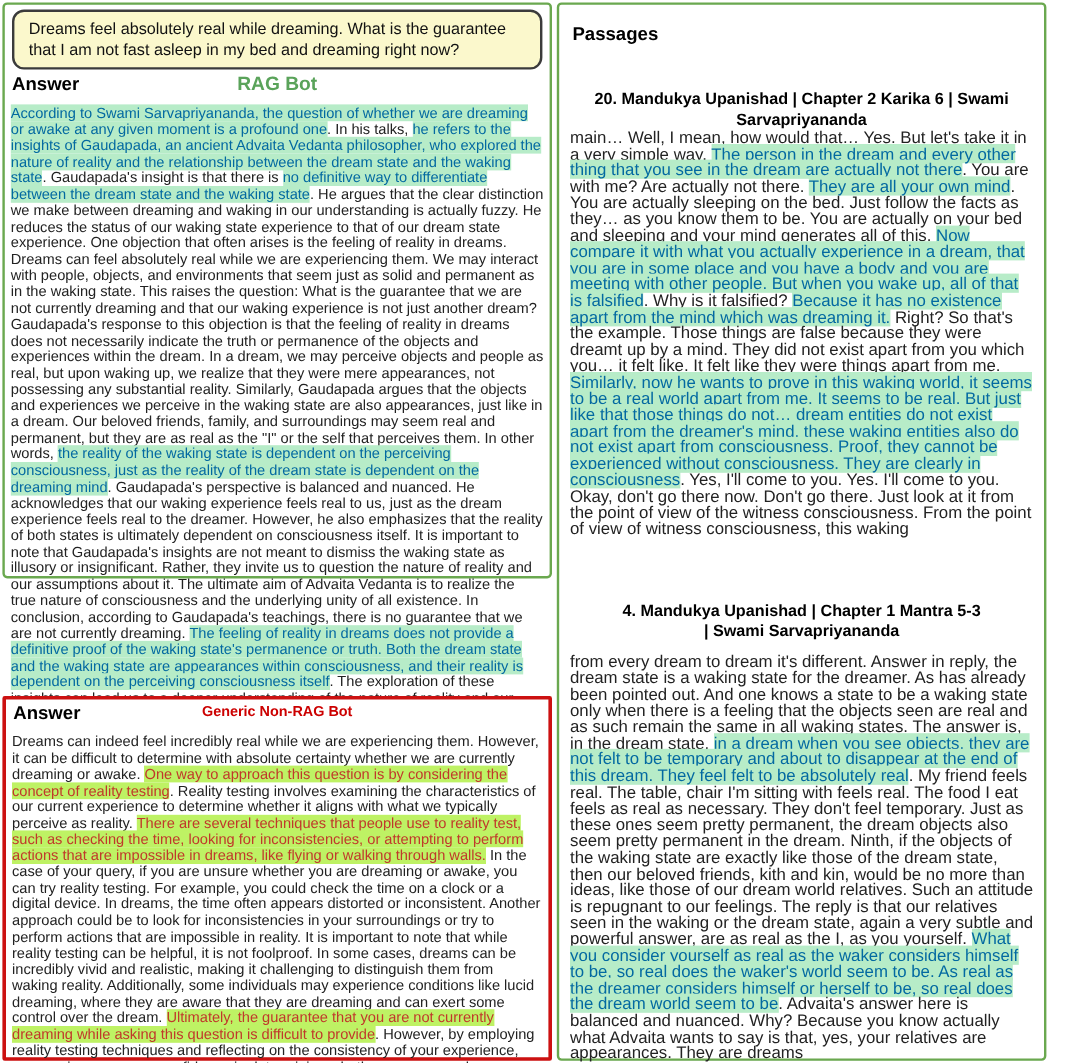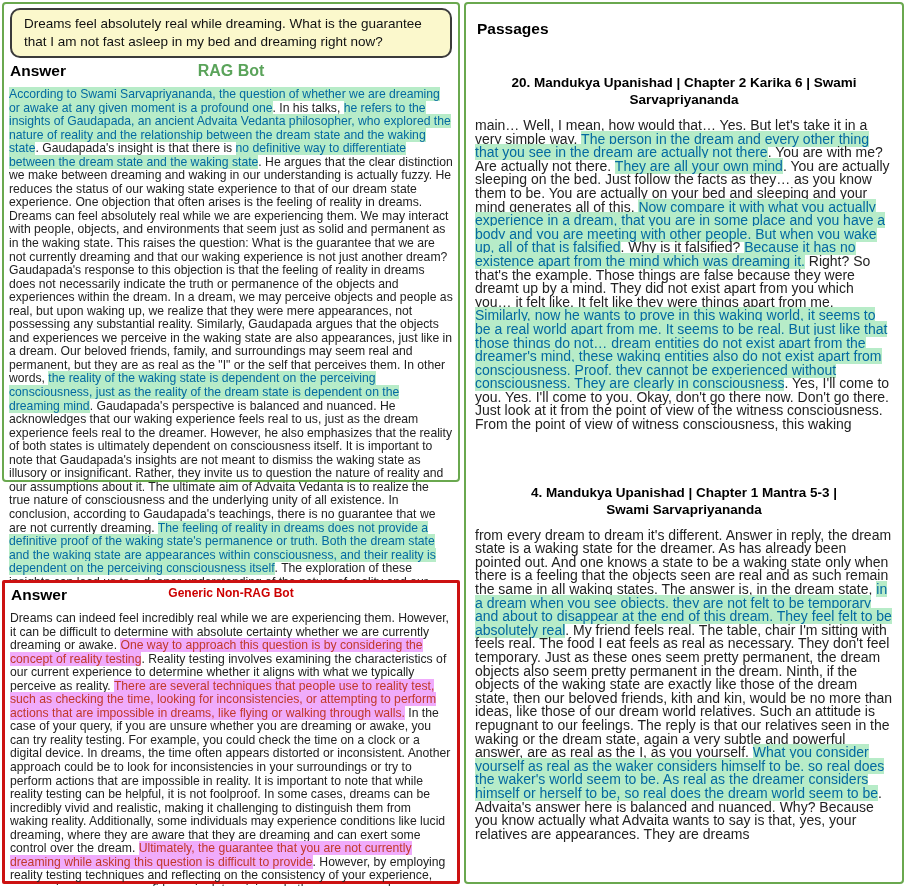--- a/index.html
+++ b/index.html
@@ -7,46 +7,46 @@
     width:906px;height:886px;position:relative;
     font-family:"Liberation Sans","DejaVu Sans",sans-serif;
     color:#1f1f1f;
   }
   .panel{position:absolute;box-sizing:border-box;background:#ffffff;}
   .green-box{border:2px solid #6aa84f;border-radius:4px;}
   .red-box{border:3px solid #cc1111;border-radius:2px;}
 
   #left-top{left:2px;top:2px;width:458px;height:480px;padding:0 5px;}
   #left-bottom{left:2px;top:580px;width:458px;height:304px;padding:0 5px;}
-  #right-panel{left:464px;top:2px;width:440px;height:882px;padding:8px 9px;}
+  #right-panel{left:464px;top:2px;width:408px;height:882px;padding:8px 9px;}
 
   .question-box{
     box-sizing:border-box;margin:4px 1px 4px 1px;
     background:#fbf8cc;border:2px solid #3b3b3b;border-radius:10px;
     padding:5px 12px;font-size:13.5px;line-height:18px;color:#111;
   }
   .hdr-row{position:relative;height:24px;margin-top:3px;text-decoration:underline;}
   .answer-label{position:absolute;left:1px;top:0;font-size:15.5px;font-weight:bold;color:#000;}
   .bot-label{position:absolute;left:0;right:0;top:0;text-align:center;font-weight:bold;}
   .rag-label{color:#5aa35a;font-size:16px;}
   .nonrag-label{color:#cc0000;font-size:12px;}
 
   .body-text{font-size:12.2px;line-height:13.55px;text-align:left;color:#222;}
   #left-top .body-text{margin-top:2px;}
   #left-bottom .body-text{margin-top:2px;}
 
   .hl-green{background:#b7ecc8;color:#0369a1;}
-  .hl-red{background:#f0abfc;color:#c0392b;}
+  .hl-red{background:#bef264;color:#c0392b;}
 
   .passages-title{font-size:15.5px;font-weight:bold;color:#000;margin:8px 0 0 2px;}
   .passage-heading{
     font-size:13.5px;font-weight:bold;text-align:center;color:#000;
     line-height:17px;
   }
-  #passage-0 .passage-heading{margin:36px 6px 11px 6px;}
+  #passage-0 .passage-heading{margin:36px 6px 0 6px;}
   #passage-1 .passage-heading{margin:52px 40px 11px 40px;}
   .passage-text{font-size:14px;line-height:13.6px;color:#222;}
 </style>
 </head>
 <body>
 
 <div class="panel green-box" id="left-top">
   <div class="question-box">
     <span>Dreams feel absolutely real while dreaming. What is the guarantee that I am not fast asleep in my bed and dreaming right now?</span>
   </div>

